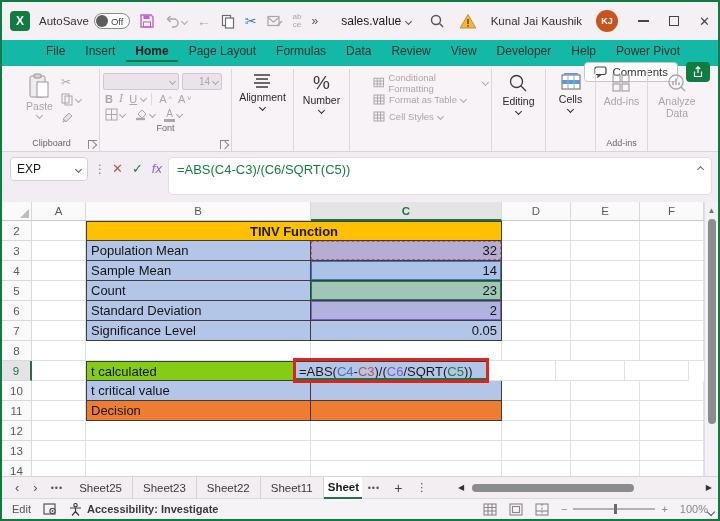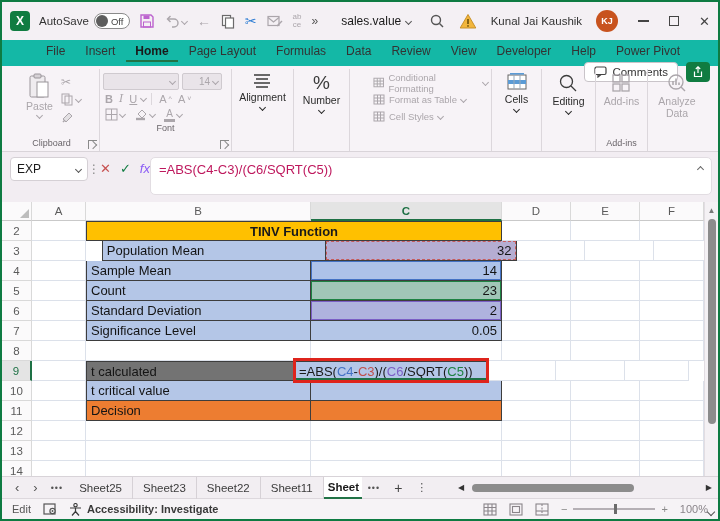--- a/index.html
+++ b/index.html
@@ -52,29 +52,29 @@
   .minirow { display:flex; align-items:center; gap:3px; height:15px; }
   .fontrows { display:flex; flex-direction:column; gap:2px; padding-top:2px; }
   .selbox { height:17px; background:#E9E4E9; border:1px solid #CFCACF; border-radius:2px; display:flex; align-items:center; justify-content:flex-end; padding:0 3px; color:#ABA6AB; font-size:10px; gap:3px; }
   .fbtn { font-size:11px; color:#ABA6AB; padding:0 2px; display:flex; align-items:center; gap:2px; }
   .vertbtn { display:flex; flex-direction:column; align-items:center; gap:2px; padding:2px 4px; font-size:10.5px; color:#2b2b2b; }
   .stylerow { display:flex; align-items:center; gap:4px; height:17px; font-size:9.5px;padding-left:20px; }
   .twoline { text-align:center; line-height:1.15; }
   .ribchev { position:absolute; right:4px; bottom:4px; color:#555; }
 
   
-  .fbar { height:50px; background:#F2EDF2; display:flex; align-items:flex-start; padding:5px 6px 0 8px; }
+  .fbar { height:50px; background:#F2EDF2; display:flex; align-items:flex-start; padding:5px 6px 0 8px; gap:6px; }
   .namebox { width:78px; height:24px; background:#fff; border:1px solid #D5D0D5; border-radius:4px; display:flex; align-items:center; padding:0 6px; gap:8px; font-size:12px; color:#1a1a1a; }
   .namebox .chev { margin-left:auto; color:#555; }
   .fdots { color:#8a8a8a; font-size:12px; padding-top:5px; }
   .fbtns { display:flex; align-items:center; gap:9px; padding-top:4px; }
   .fx-x { color:#C75050; font-size:13px; }
   .fx-ok { color:#107C41; font-size:13px; }
   .fx-fx { font-family:Liberation Sans, sans-serif; font-style:italic; font-size:13px; color:#8b5cf6; }
-  .finput { flex:1; height:38px; background:#fff; border:1px solid #E2DDE2; border-radius:5px; display:flex; align-items:flex-start; padding:4px 8px; font-size:13px; color:#be185d; }
+  .finput { flex:1; height:38px; background:#fff; border:1px solid #E2DDE2; border-radius:5px; display:flex; align-items:flex-start; padding:4px 8px; font-size:13px; color:#15803d; }
   .finput .chev { margin-left:auto; margin-top:5px; color:#666; }
 
   
   .gridwrap { height:274px; background:#fff; position:relative; overflow:hidden; }
   .grow { display:flex; }
   .ghead .gh, .corner { height:19px; background:#FBFAFB; border-right:1px solid #D9D9D9; border-bottom:1px solid #C9C9C9; font-size:11.5px; color:#5A5A5A; display:flex; align-items:center; justify-content:center; }
   .corner { width:30px; position:relative; }
   .corner:after { content:""; position:absolute; right:2px; bottom:2px; border-left:9px solid transparent; border-bottom:9px solid #BDBDBD; }
   .gh.sel { background:#E4E4E4; color:#1E7145; font-weight:bold; border-bottom:2px solid #1E7145; }
   .rhd { width:30px; height:20px; background:#FBFAFB; border-right:1px solid #D9D9D9; border-bottom:1px solid #D9D9D9; font-size:11.5px; color:#5A5A5A; display:flex; align-items:center; justify-content:center; }
@@ -339,44 +339,44 @@
             <svg width="12" height="11" viewBox="0 0 12 11">
               <rect x="1" y="1" width="10" height="9" fill="none" stroke="#ABA6AB"></rect>
               <path d="M1 4h10M1 7h10M4.5 1v9M7.5 1v9" stroke="#ABA6AB"></path>
             </svg>
             <span>Cell Styles</span>
             <span class="chev sm"></span>
           </div>
         </div>
     </div>
 
+    <div class="rgroup" style="width:54px;">
+      <div class="rg-body">
+        <div class="vertbtn">
+          <svg width="20" height="20" viewBox="0 0 20 20">
+              <circle cx="8.5" cy="8.5" r="6" fill="none" stroke="#3b3b3b" stroke-width="1.3"></circle>
+              <path d="M13 13l5 5" stroke="#3b3b3b" stroke-width="1.3"></path>
+            </svg>
+          <span>Editing</span>
+          <span class="chev sm"></span>
+        </div>
+      </div>
+      <div class="rg-label"></div>
+    </div>
+
     <div class="rgroup" style="width:50px;">
       <div class="rg-body">
         <div class="vertbtn">
           <svg width="22" height="18" viewBox="0 0 22 18">
               <rect x="2" y="2" width="18" height="14" fill="#fff" stroke="#666"></rect>
               <rect x="2" y="7" width="18" height="4" fill="#5B9BD5"></rect>
               <path d="M8 2v14M14 2v14" stroke="#9ab"></path>
               <path d="M4 0.8h14" stroke="#5B9BD5" stroke-width="1.6"></path>
             </svg>
           <span>Cells</span>
-          <span class="chev sm"></span>
-        </div>
-      </div>
-      <div class="rg-label"></div>
-    </div>
-
-    <div class="rgroup" style="width:54px;">
-      <div class="rg-body">
-        <div class="vertbtn">
-          <svg width="20" height="20" viewBox="0 0 20 20">
-              <circle cx="8.5" cy="8.5" r="6" fill="none" stroke="#3b3b3b" stroke-width="1.3"></circle>
-              <path d="M13 13l5 5" stroke="#3b3b3b" stroke-width="1.3"></path>
-            </svg>
-          <span>Editing</span>
           <span class="chev sm"></span>
         </div>
       </div>
       <div class="rg-label"></div>
     </div>
 
     <div class="rgroup" style="width:52px;">
       <div class="rg-body">
         <div class="vertbtn dis">
           <svg width="20" height="20" viewBox="0 0 20 20">
@@ -439,21 +439,21 @@
           <div class="rhd">2</div>
           <div class="gcell" style="width: 54px;"></div>
           <div class="gcell tcell dk-l dk-t dk-r dk-b" style="width: 416px; background: rgb(255, 192, 0);">TINV Function</div>
           <div class="gcell" style="width: 69px;"></div>
           <div class="gcell" style="width: 69px;"></div>
           <div class="gcell" style="width: 64px;"></div>
         </div>
         <div class="grow">
           <div class="rhd">3</div>
           <div class="gcell" style="width: 54px;"></div>
-          <div class="gcell lcell dk-l dk-r dk-b" style="width: 225px; background: rgb(180, 198, 231); margin-left: 16px;">Population Mean</div>
+          <div class="gcell lcell dk-l dk-r dk-b" style="width: 225px; background: rgb(180, 198, 231);">Population Mean</div>
           <div class="gcell dk-r dk-b vcell" style="width: 191px; background: rgb(181, 173, 210);">32<span class="refov" style="border: 1.5px dashed rgb(199, 91, 91);"></span></div>
           <div class="gcell" style="width: 69px;"></div>
           <div class="gcell" style="width: 69px;"></div>
           <div class="gcell" style="width: 64px;"></div>
         </div>
         <div class="grow">
           <div class="rhd">4</div>
           <div class="gcell" style="width: 54px;"></div>
           <div class="gcell lcell dk-l dk-r dk-b" style="width: 225px; background: rgb(180, 198, 231);">Sample Mean</div>
           <div class="gcell dk-r dk-b vcell" style="width: 191px; background: rgb(173, 194, 233);">14<span class="refov" style="border: 1.5px solid rgb(68, 114, 196);"></span></div>
@@ -493,21 +493,21 @@
           <div class="gcell" style="width: 54px;"></div>
           <div class="gcell" style="width: 225px;"></div>
           <div class="gcell" style="width: 191px;"></div>
           <div class="gcell" style="width: 69px;"></div>
           <div class="gcell" style="width: 69px;"></div>
           <div class="gcell" style="width: 64px;"></div>
         </div>
         <div class="grow">
           <div class="rhd sel">9</div>
           <div class="gcell" style="width: 54px;"></div>
-          <div class="gcell lcell dk-l dk-r dk-b dk-t" style="width: 210px; background: #737373;">t calculated</div>
+          <div class="gcell lcell dk-l dk-r dk-b dk-t" style="width: 210px; background: #84cc16;">t calculated</div>
           <div class="gcell dk-r dk-b dk-t fcell" style="width: 191px; background: rgb(180, 198, 231);"><span style="color: rgb(26, 26, 26);">=ABS(</span><span style="color: rgb(68, 114, 196);">C4</span><span style="color: rgb(26, 26, 26);">-</span><span style="color: rgb(192, 80, 77);">C3</span><span style="color: rgb(26, 26, 26);">)/(</span><span style="color: rgb(123, 95, 197);">C6</span><span style="color: rgb(26, 26, 26);">/SQRT(</span><span style="color: rgb(30, 130, 67);">C5</span><span style="color: rgb(26, 26, 26);">))</span><span class="greenline"></span><span class="annot" style="border-color: rgb(222, 36, 28);"></span></div>
           <div class="gcell" style="width: 69px;"></div>
           <div class="gcell" style="width: 69px;"></div>
           <div class="gcell" style="width: 64px;"></div>
         </div>
         <div class="grow">
           <div class="rhd">10</div>
           <div class="gcell" style="width: 54px;"></div>
           <div class="gcell lcell dk-l dk-r dk-b" style="width: 225px; background: rgb(180, 198, 231);">t critical value</div>
           <div class="gcell dk-r dk-b vcell" style="width: 191px; background: rgb(180, 198, 231);"></div>

